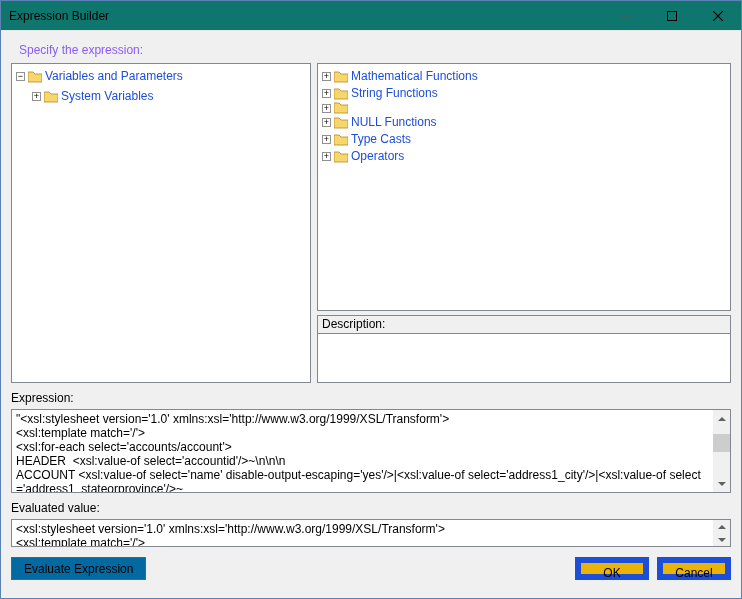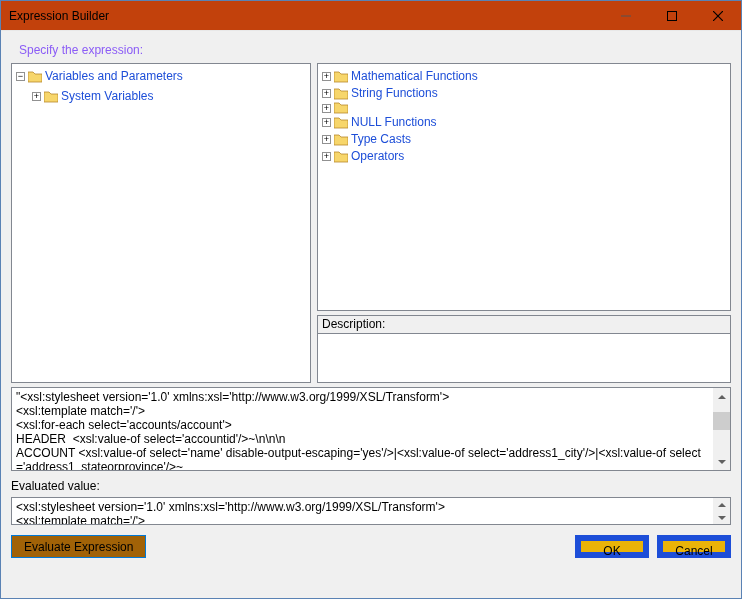--- a/index.html
+++ b/index.html
@@ -5,21 +5,21 @@
   * { box-sizing: border-box; font-family: "Segoe UI", Tahoma, sans-serif; font-size: 12px; }
   html, body { margin: 0; padding: 0; }
   .window {
     width: 742px; height: 599px;
     border: 1px solid #5a82b4;
     background: #f0f0f0;
     display: flex; flex-direction: column;
     position: relative;
   }
   .titlebar {
-    height: 30px; background: #c2410c; border-bottom: 1px solid #e8e8e8;
+    height: 30px; background: #0f766e; border-bottom: 1px solid #e8e8e8;
     display: flex; align-items: center; justify-content: space-between;
     padding-left: 8px;
   }
   .titlebar-title { color: #000; }
   .titlebar-controls { display: flex; height: 100%; }
   .titlebar-btn {
     width: 46px; height: 100%; display:flex; align-items:center; justify-content:center;
     cursor: default; color:#000;
   }
   .titlebar-btn svg { width: 10px; height: 10px; }
@@ -83,21 +83,21 @@
   }
   .scroll-arrow svg { width:8px; height:8px; }
   .scroll-thumb { position:absolute; right:0; width:17px; background:#cdcdcd; }
 
   .button-row { display:flex; align-items:center; margin-top:6px; gap:8px; }
   .spacer { flex:1; }
   button.win {
     background:#eab308; border:6px solid #1d4ed8; color:#000;
     padding: 3px 12px; min-width:74px; height:23px; cursor:default;
   }
-  button.emph { border:1px solid #0078d7; background:#a16207; }
+  button.emph { border:1px solid #0078d7; background:#0369a1; }
 </style>
 </head>
 <body>
 
 <div class="window">
 
   <div class="titlebar">
     <div class="titlebar-title">Expression Builder</div>
     <div class="titlebar-controls">
       <div class="titlebar-btn">
@@ -207,20 +207,21 @@
           </ul>
         </div>
 
         <div class="desc-box">
           <div class="desc-head">Description:</div>
           <div class="desc-body"></div>
         </div>
       </div>
     </div>
 
+    <div class="section-label">Expression:</div>
     <div class="expr-box">
       <div class="expr-text">"&lt;xsl:stylesheet version='1.0' xmlns:xsl='http://www.w3.org/1999/XSL/Transform'&gt;
 &lt;xsl:template match='/'&gt;
 &lt;xsl:for-each select='accounts/account'&gt;
 HEADER  &lt;xsl:value-of select='accountid'/&gt;~\n\n\n
 ACCOUNT &lt;xsl:value-of select='name' disable-output-escaping='yes'/&gt;|&lt;xsl:value-of select='address1_city'/&gt;|&lt;xsl:value-of select='address1_stateorprovince'/&gt;~</div>
       <div class="scroll-track">
         <div class="scroll-arrow">
             <svg viewBox="0 0 8 8">
               <path d="M0 6 L4 2 L8 6 Z" fill="#606060"></path>

